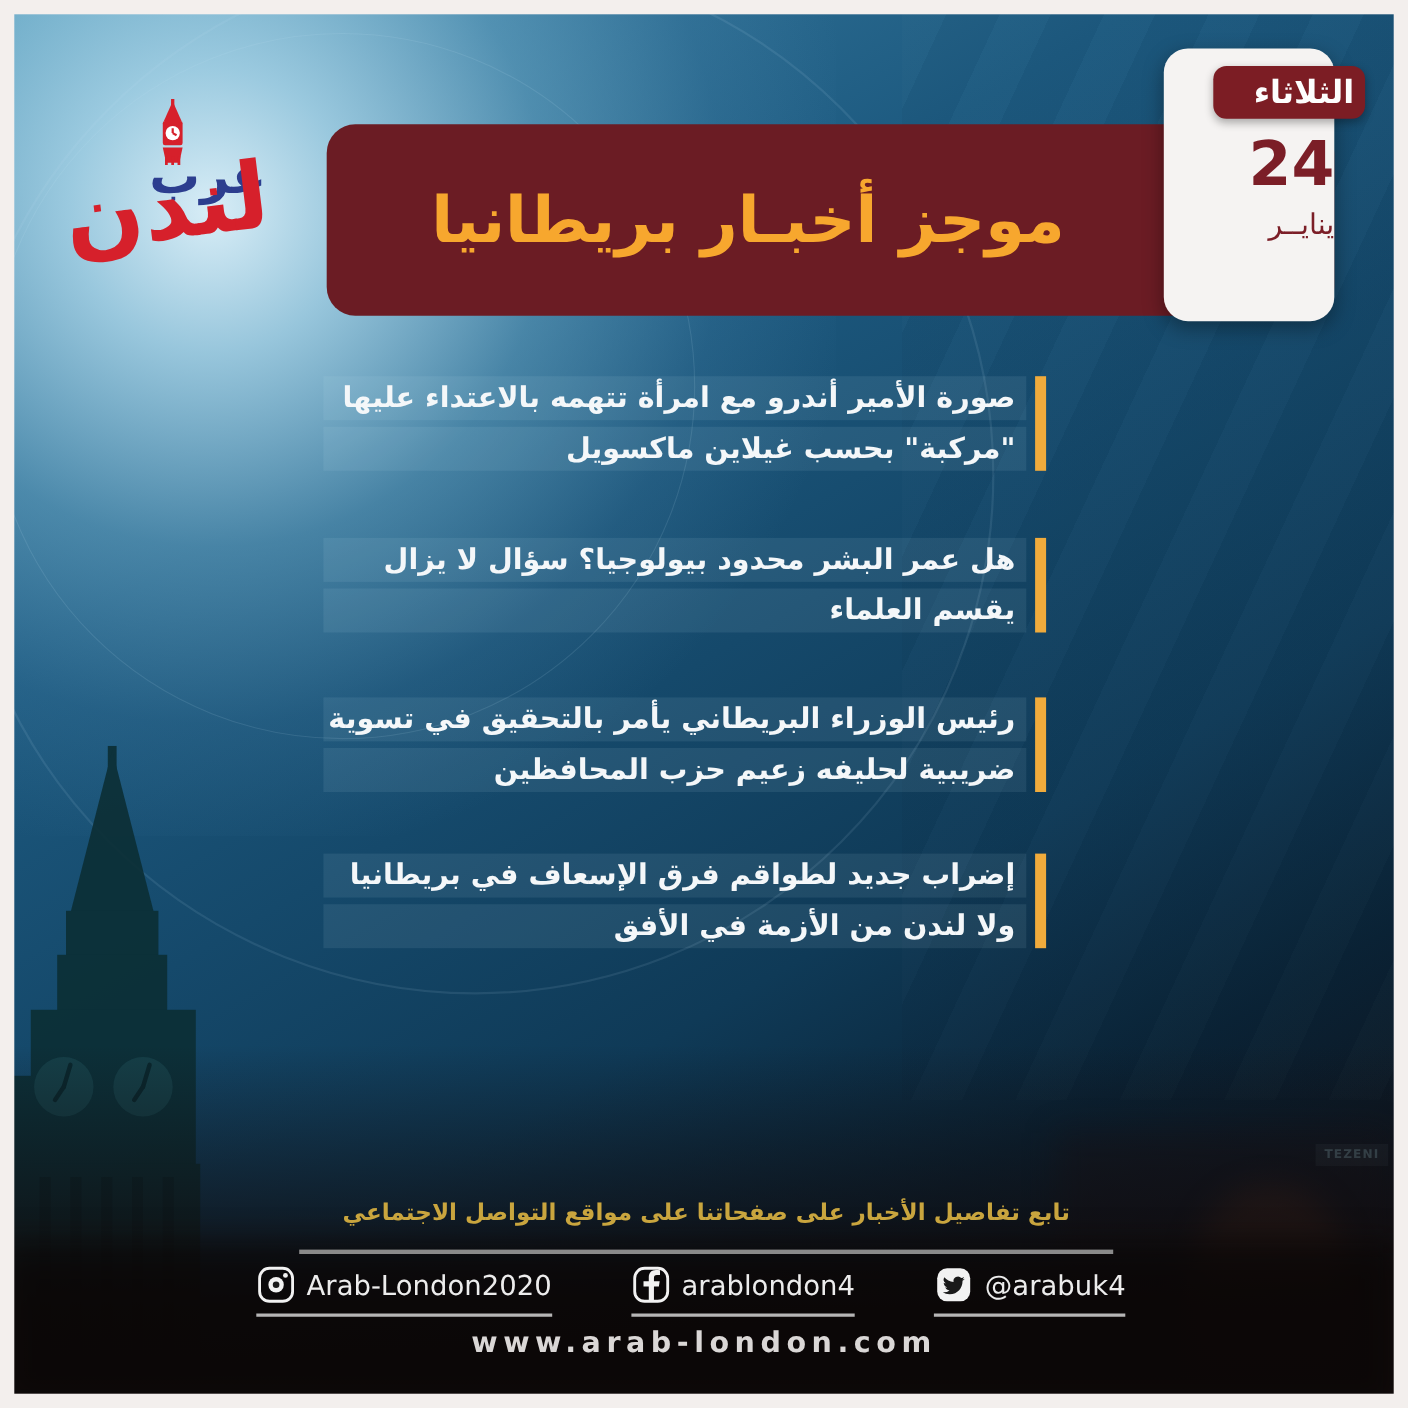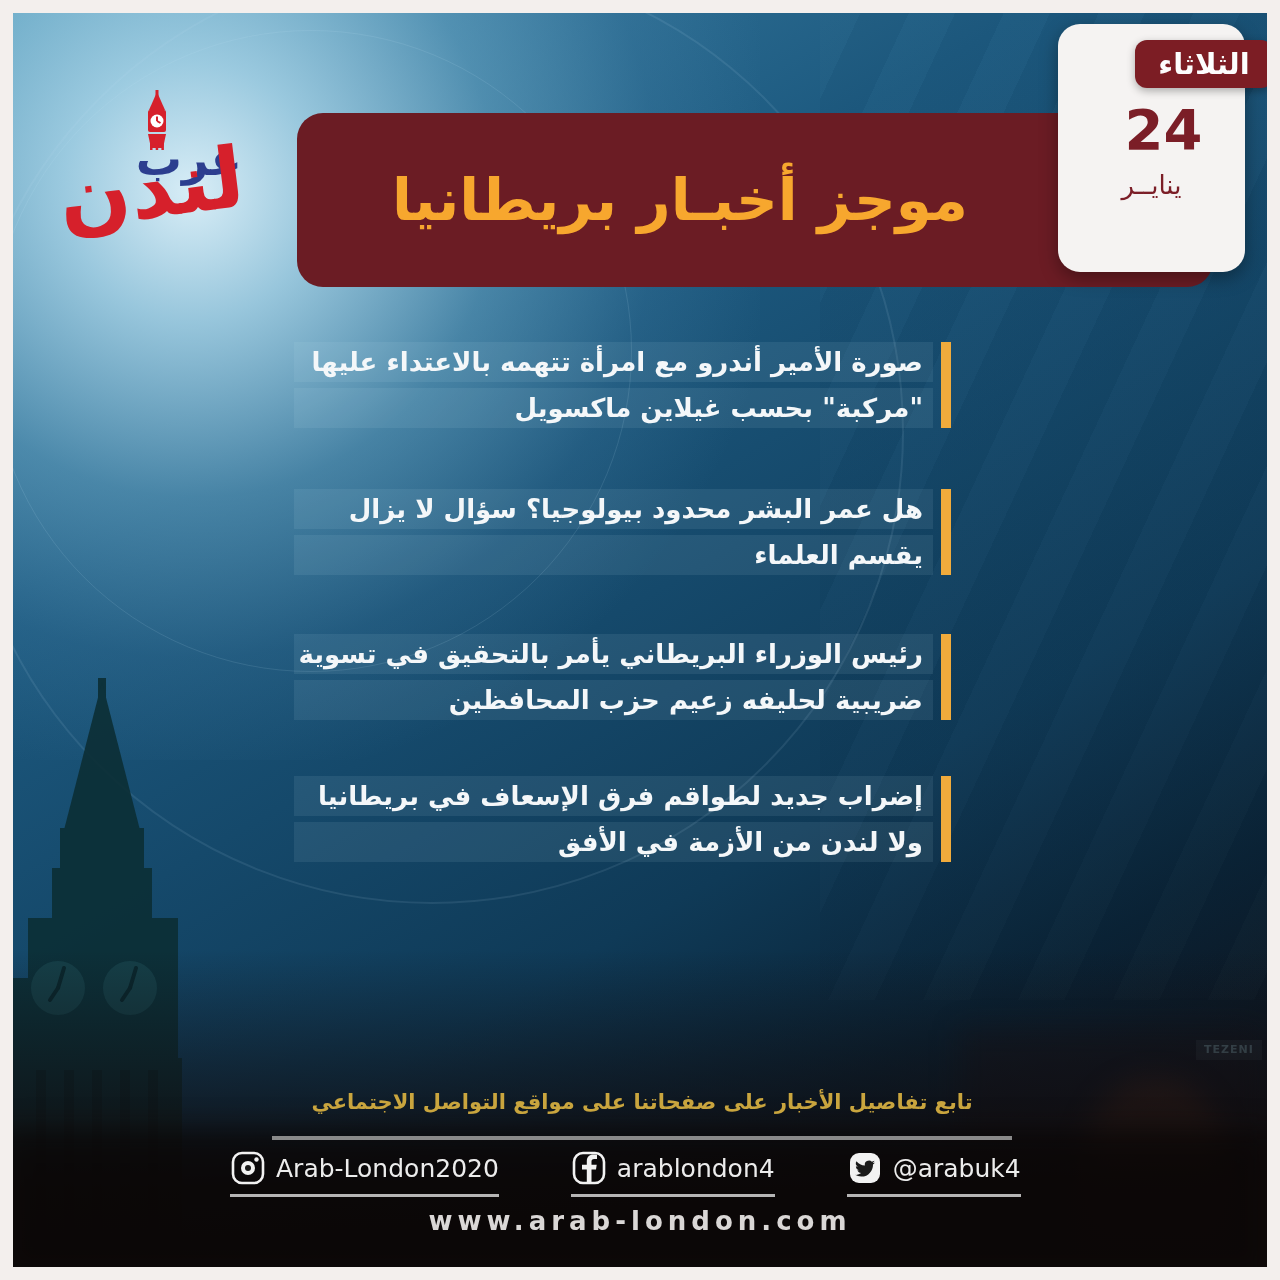--- a/index.html
+++ b/index.html
@@ -29,39 +29,39 @@
   
   .logo{position:absolute;left:62px;top:90px;width:180px;height:160px;}
   .logo .tower{position:absolute;left:82px;top:0;}
   .logo .w-top{position:absolute;right:0;top:46px;font-size:46px;font-weight:bold;color:#2c3e8f;line-height:1;}
   .logo .w-bottom{position:absolute;left:-4px;top:56px;font-size:84px;font-weight:bold;color:#d6202b;line-height:1;transform:rotate(-7deg);}
   
   .banner{position:absolute;left:297px;top:113px;width:916px;height:174px;border-radius:26px;background:#6b1c24;
     display:flex;align-items:center;justify-content:center;padding-right:150px;box-sizing:border-box;}
   .banner span{color:#f7a72e;font-size:58px;font-weight:bold;direction:rtl;white-space:nowrap;}
   
-  .date-card{position:absolute;left:1058px;top:24px;width:187px;height:248px;border-radius:22px;background:#f5f3f2;
-    box-shadow:0 6px 18px rgba(0,0,0,.35);text-align:center;}
+  .date-card{position:absolute;left:1058px;top:44px;width:155px;height:248px;border-radius:22px;background:#f5f3f2;
+    box-shadow:0 6px 18px rgba(0,0,0,.35);text-align:right;}
   .day-badge{position:absolute;top:16px;right:-28px;min-width:138px;height:48px;line-height:48px;border-radius:12px;
     background:#7c1d24;color:#fdfdfd;font-size:29px;font-weight:bold;direction:rtl;padding:0 10px;box-sizing:border-box;
     box-shadow:0 3px 8px rgba(0,0,0,.3);}
   .day-num{position:absolute;top:78px;left:0;right:0;color:#7b1e27;font-size:56px;font-weight:bold;line-height:1;padding-left:24px;}
   .month{position:absolute;top:146px;left:0;right:0;color:#7b1e27;font-size:26px;font-weight:normal;direction:rtl;line-height:1.2;}
   .year{position:absolute;top:186px;left:0;right:0;color:#7b1e27;font-size:45px;font-weight:bold;line-height:1;}
   
   .headline{position:absolute;left:294px;width:657px;height:86px;}
   .hl-bar{position:absolute;right:0;top:0;bottom:0;width:10px;background:#f0ab3c;}
   .hl-lines{position:absolute;left:0;right:18px;top:0;}
   .hl-line{height:40px;line-height:40px;margin-bottom:6px;background:rgba(205,228,243,.09);
     direction:rtl;text-align:right;padding:0 10px;color:#f4f7f9;font-size:26px;font-weight:bold;white-space:nowrap;}
   
   .tagline{position:absolute;left:270px;top:1090px;width:744px;text-align:center;direction:rtl;
     color:#c9a53e;font-size:21px;font-weight:bold;}
   .divider{position:absolute;left:272px;top:1136px;width:740px;height:4px;background:#8a8a8a;}
-  .social-row{position:absolute;left:230px;top:1150px;width:824px;display:flex;justify-content:flex-start;gap:72px;}
+  .social-row{position:absolute;left:216px;top:1150px;width:824px;display:flex;justify-content:center;gap:72px;}
   .social-item{display:flex;align-items:center;gap:10px;padding-bottom:8px;border-bottom:3px solid rgba(225,225,225,.8);}
   .social-item .handle{color:#ececec;font-size:25px;}
   .website{position:absolute;left:0;right:0;top:1206px;text-align:center;color:#dad7d6;font-size:26px;font-weight:bold;letter-spacing:5px;}
   
   .frame{position:absolute;inset:0;border:13px solid #f3efed;pointer-events:none;z-index:60;}
 </style>
 </head>
 <body>
 
 <div class="canvas">

